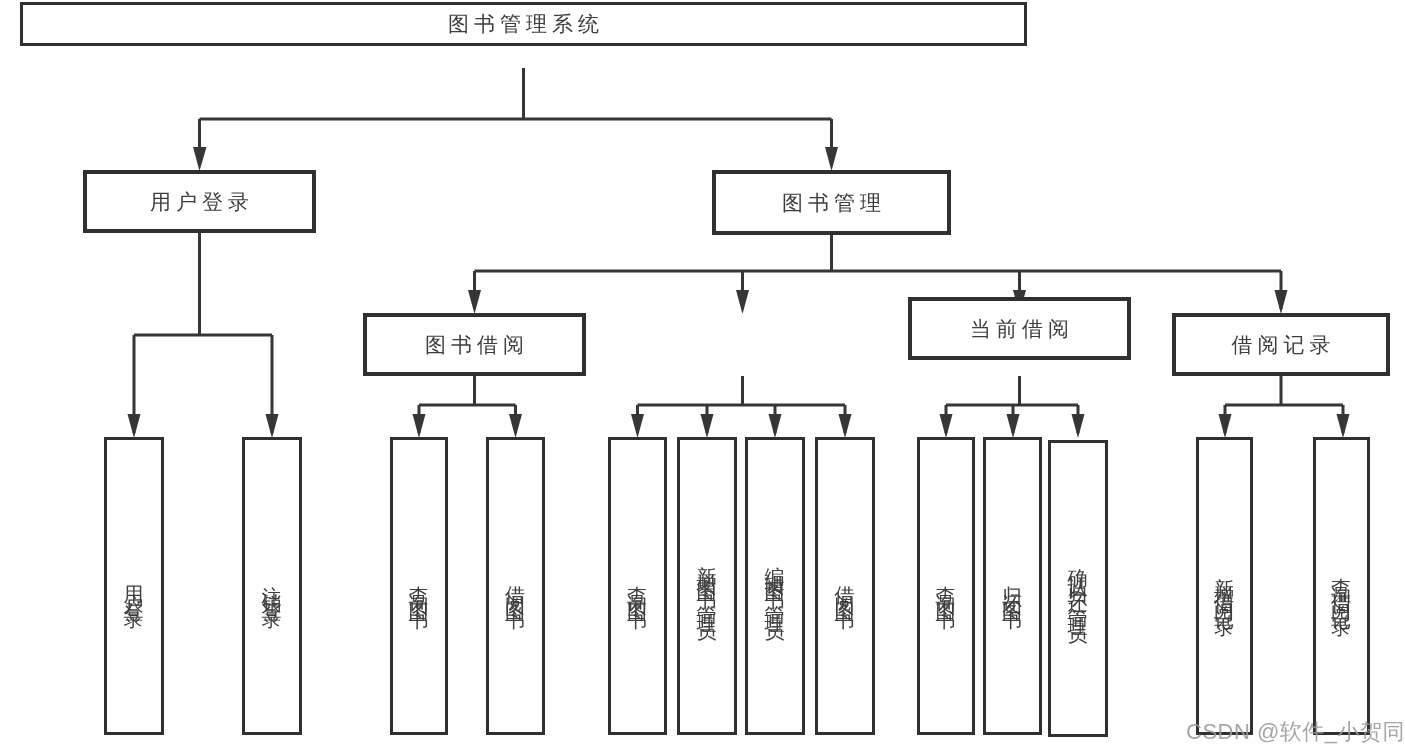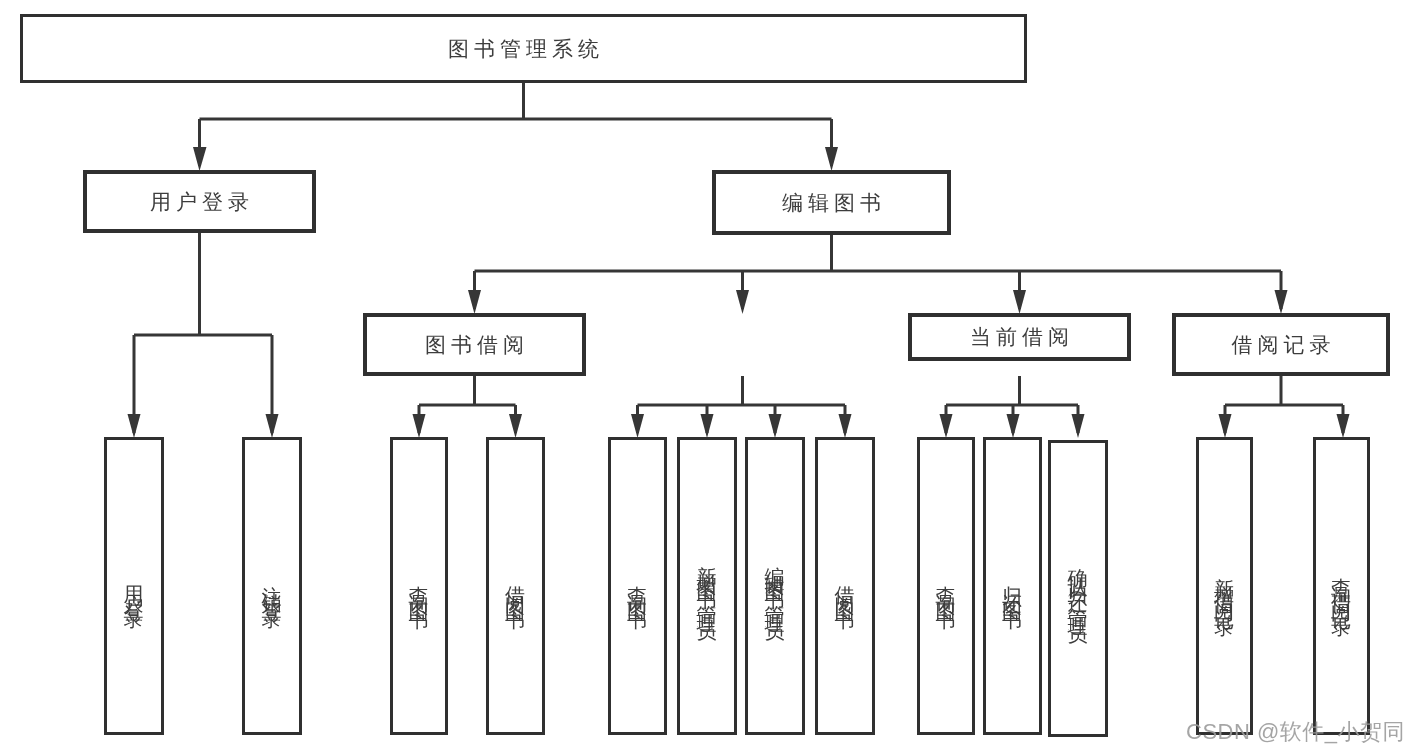--- a/index.html
+++ b/index.html
@@ -92,27 +92,27 @@
       <polygon points="768.5,414 781.5,414 775,438"></polygon>
       <polygon points="838.5,414 851.5,414 845,438"></polygon>
       <polygon points="939.5,414 952.5,414 946,438"></polygon>
       <polygon points="1006.5,414 1019.5,414 1013,438"></polygon>
       <polygon points="1071.5,414 1084.5,414 1078,438"></polygon>
       <polygon points="1218.5,414 1231.5,414 1225,438"></polygon>
       <polygon points="1336.5,414 1349.5,414 1343,438"></polygon>
     </g>
   </svg>
 
-  <div class="box h lvl1" style="left:20px;top:14px;width:1007px;height:69px">图书管理系统</div>
+  <div class="box h lvl1" style="left:20px;top:2px;width:1007px;height:44px">图书管理系统</div>
 
   <div class="box h lvl2" style="left:83px;top:170px;width:233px;height:63px">用户登录</div>
-  <div class="box h lvl2" style="left:712px;top:170px;width:239px;height:65px">编辑图书</div>
+  <div class="box h lvl2" style="left:712px;top:170px;width:239px;height:65px">图书管理</div>
 
   <div class="box h lvl3" style="left:363px;top:313px;width:223px;height:63px">图书借阅</div>
-  <div class="box h lvl3" style="left:908px;top:313px;width:223px;height:48px">当前借阅</div>
+  <div class="box h lvl3" style="left:908px;top:297px;width:223px;height:63px">当前借阅</div>
   <div class="box h lvl3" style="left:1172px;top:313px;width:218px;height:63px">借阅记录</div>
 
   <div class="box v" style="left:104px;top:437px;width:60px;height:298px">用户登录</div>
   <div class="box v" style="left:242px;top:437px;width:60px;height:298px">注销登录</div>
 
   <div class="box v" style="left:390px;top:437px;width:58px;height:298px">查询图书</div>
   <div class="box v" style="left:486px;top:437px;width:59px;height:298px">借阅图书</div>
 
   <div class="box v" style="left:608px;top:437px;width:59px;height:298px">查询图书</div>
   <div class="box v" style="left:677px;top:437px;width:60px;height:298px">新增图书（管理员）</div>

